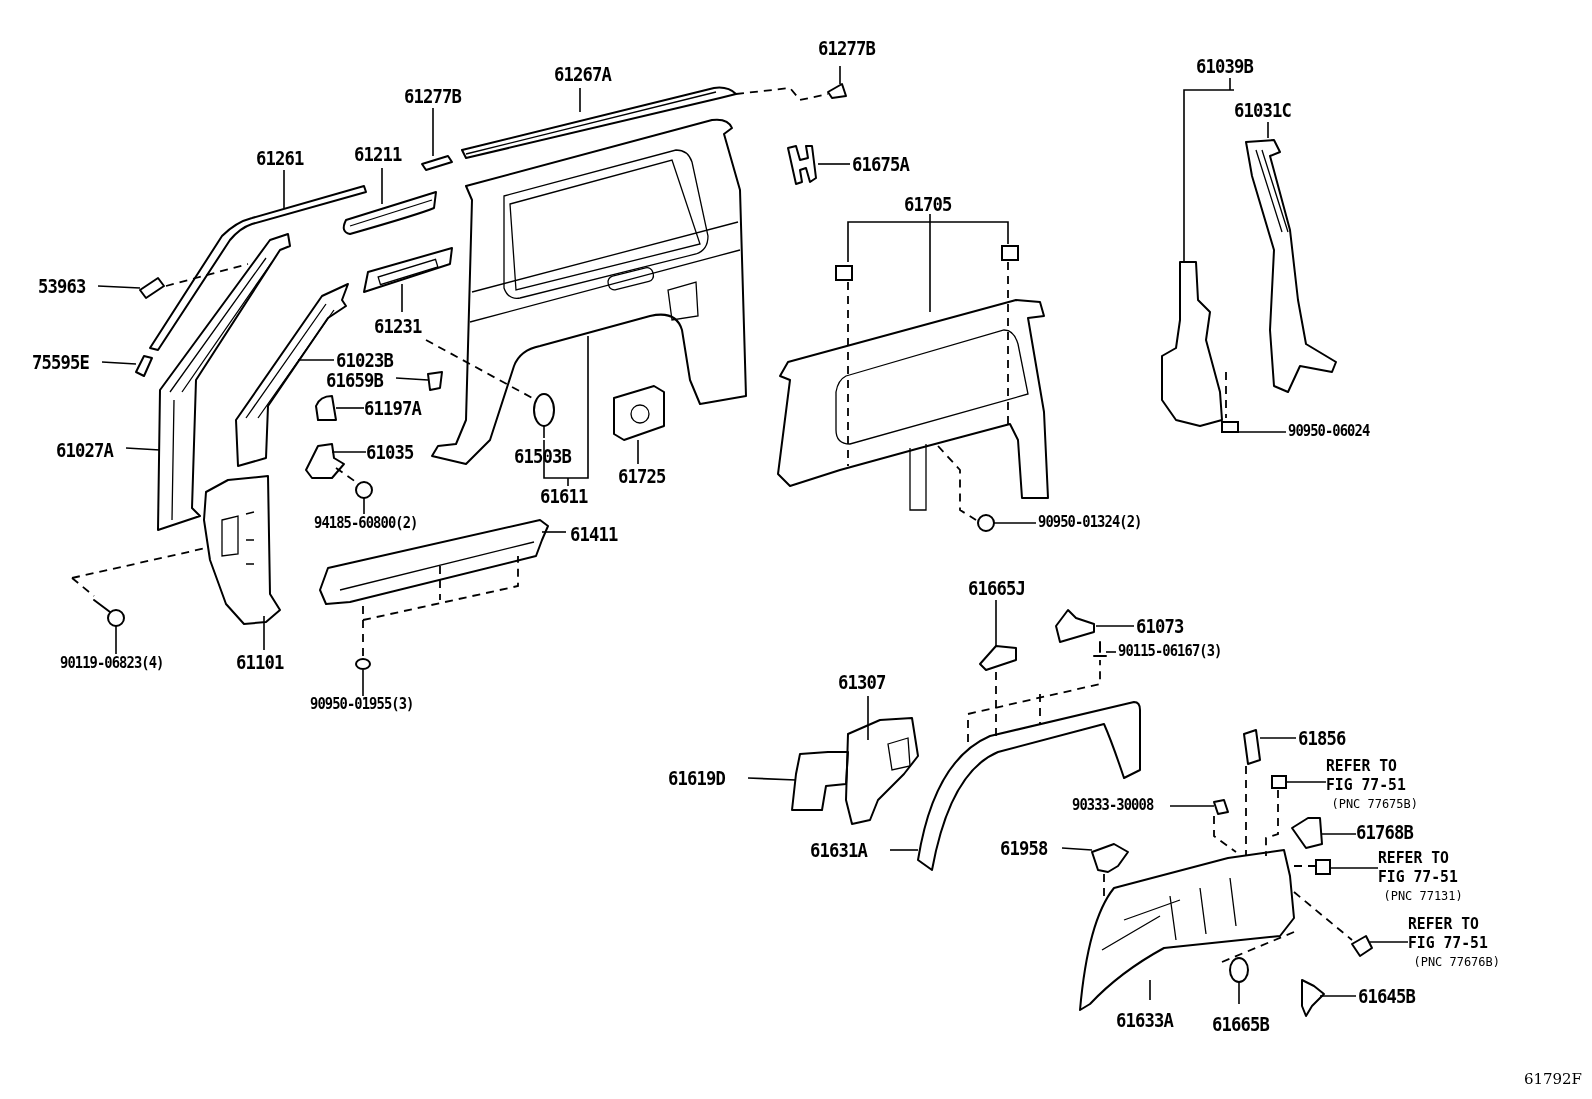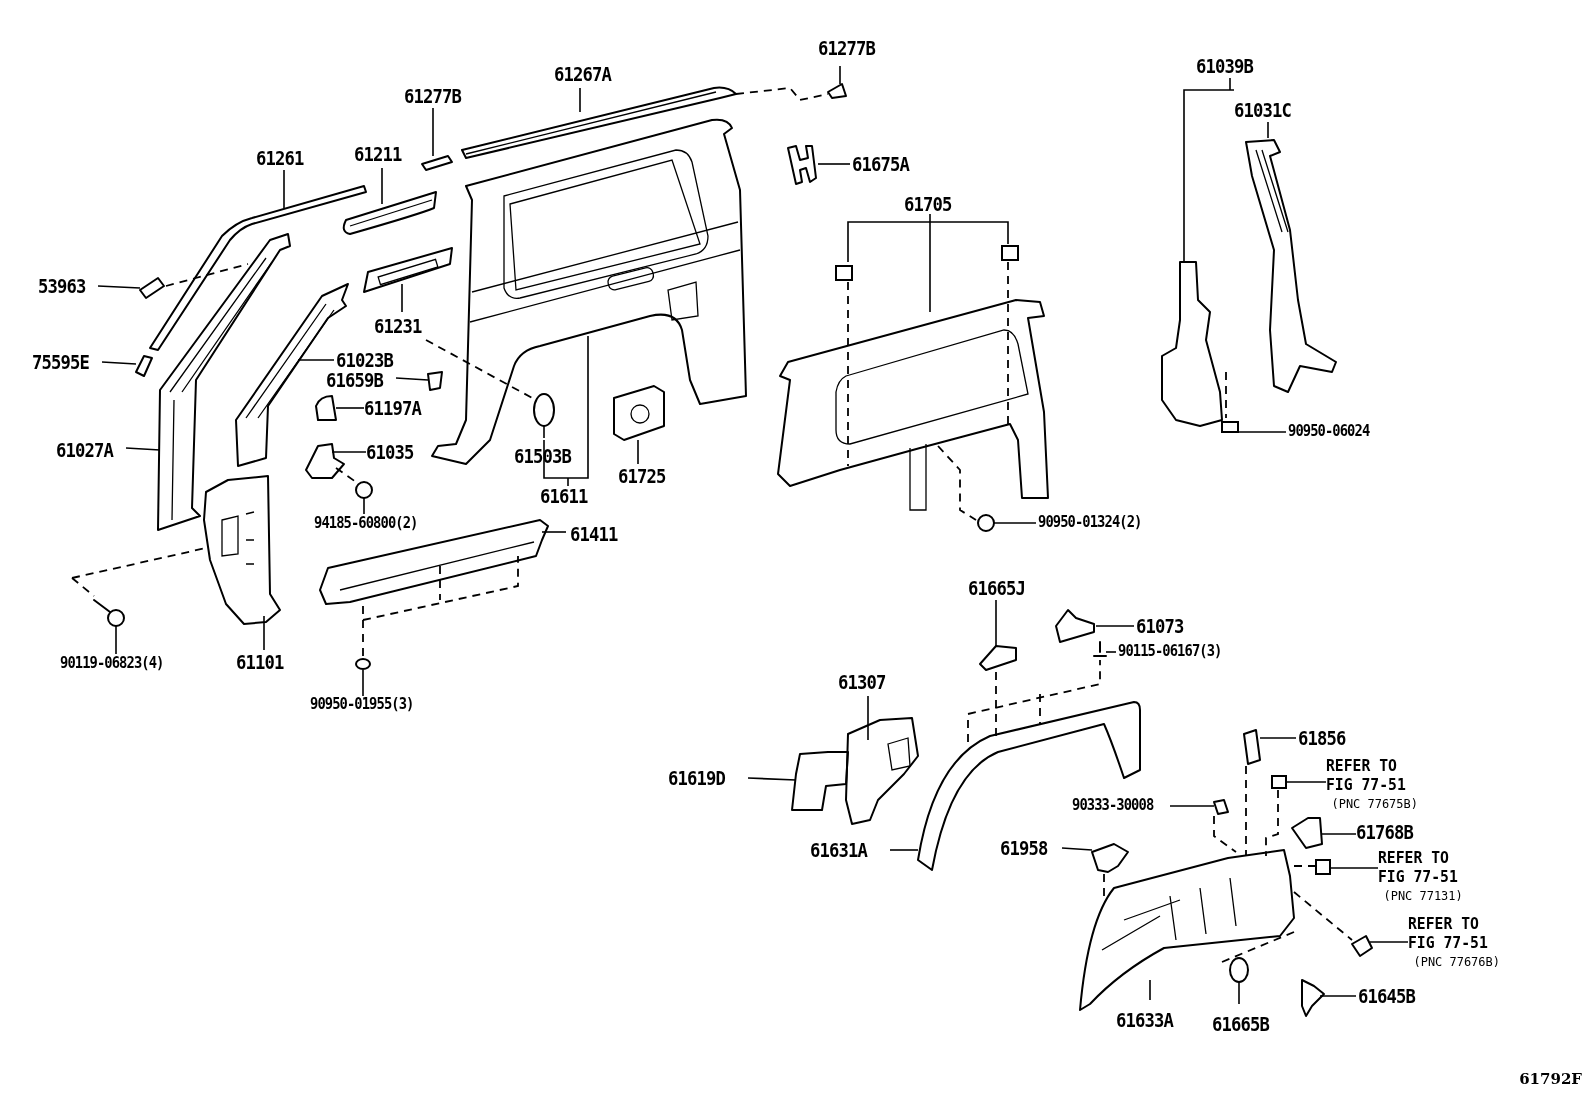--- a/index.html
+++ b/index.html
@@ -3,21 +3,21 @@
 <meta charset="utf-8">
 <style>
   html, body { margin: 0; padding: 0; background: #ffffff; }
   body { width: 1592px; height: 1099px; position: relative; overflow: hidden;
          font-family: "DejaVu Sans Mono", "Liberation Mono", monospace; }
   #diagram { position: absolute; left: 0; top: 0; width: 1592px; height: 1099px; }
   .lbl { position: absolute; font-family: "DejaVu Sans Mono", "Liberation Mono", monospace;
          font-weight: bold; color: #000; white-space: nowrap; letter-spacing: -1px; line-height: 1; }
   .pn  { font-size: 20px; transform: scaleX(0.86); transform-origin: left top; }
   .sm  { font-size: 15px; transform: scaleX(0.92); transform-origin: left top; }
-  .fig { position: absolute; right: 10px; bottom: 12px; font-size: 15px; font-weight: bold;
+  .fig { position: absolute; right: 10px; bottom: 12px; font-size: 15px; font-weight: normal;
          font-family: "DejaVu Serif", serif; letter-spacing: 0; }
   .ref { font-size: 16px; line-height: 19px; letter-spacing: 0; transform: scaleX(0.92); transform-origin: left top; }
   .ref .pnc { font-size: 13px; font-weight: normal; padding-left: 6px; }
   svg .part { fill: none; stroke: #000; stroke-width: 2; stroke-linejoin: round; stroke-linecap: round; }
   svg .thin { fill: none; stroke: #000; stroke-width: 1.3; }
   svg .lead { fill: none; stroke: #000; stroke-width: 1.6; }
   svg .dash { fill: none; stroke: #000; stroke-width: 1.8; stroke-dasharray: 8 6; }
   svg .fillw { fill: #fff; stroke: #000; stroke-width: 2; }
 </style>
 </head>

